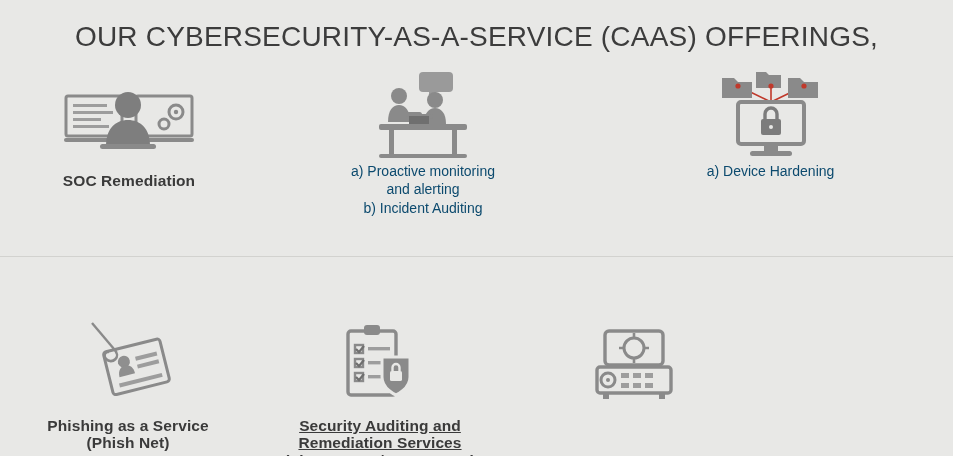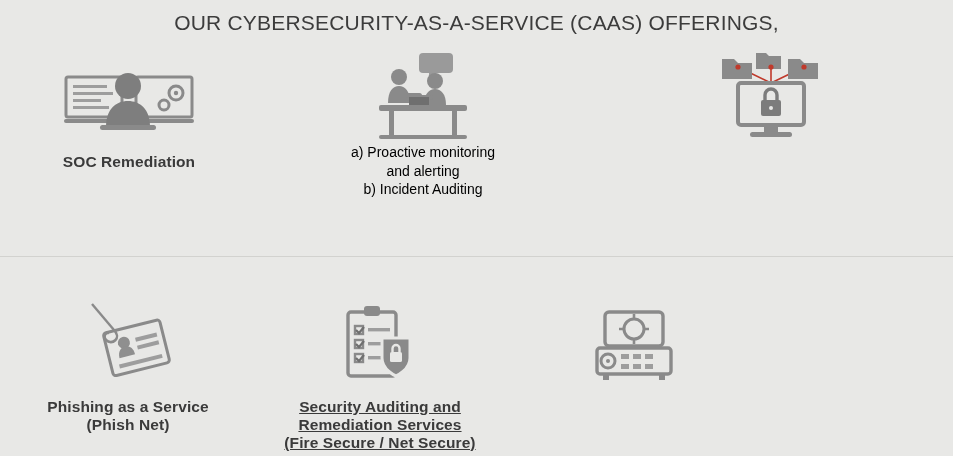--- a/index.html
+++ b/index.html
@@ -15,25 +15,25 @@
     overflow: hidden;
   }
   .slide {
     position: relative;
     width: 953px;
     height: 456px;
     box-sizing: border-box;
   }
   .title {
     text-align: center;
-    font-size: 21px;
+    font-size: 28px;
     font-weight: 400;
     letter-spacing: 0.2px;
     color: #3c3c3c;
-    padding-top: 10px;
+    padding-top: 20px;
     line-height: 1.2;
   }
   .row {
     display: flex;
     box-sizing: border-box;
   }
   .row-top {
     padding-top: 14px;
     height: 243px;
     align-items: flex-start;
@@ -69,21 +69,21 @@
     font-size: 15.5px;
     font-weight: 700;
     color: #3a3a3a;
     line-height: 1.15;
     margin-top: 14px;
     letter-spacing: 0.1px;
   }
   .sub {
     font-size: 14px;
     font-weight: 400;
-    color: #000000;
+    color: #0c4a6e;
     line-height: 1.33;
     margin-top: 4px;
   }
   .sub div { white-space: pre-line; }
 
   
   .t1 { width: 258px; }
   .t2 { width: 330px; }
   .t3 { width: 365px; }
 
@@ -174,20 +174,23 @@
 
           <rect x="22" y="30" width="66" height="42" rx="3" fill="none" stroke="#8a8a8a" stroke-width="4"></rect>
           <rect x="48" y="72" width="14" height="7" fill="#8a8a8a"></rect>
           <rect x="34" y="79" width="42" height="5" rx="2.5" fill="#8a8a8a"></rect>
 
           <rect x="45" y="47" width="20" height="16" rx="2" fill="#7c7c7c"></rect>
           <path d="M49 47 v-5 a6 6 0 0 1 12 0 v5" fill="none" stroke="#7c7c7c" stroke-width="3.4"></path>
           <circle cx="55" cy="55" r="2" fill="#e8e8e6"></circle>
         </svg>
       </div>
+      <div class="sub">
+        <div>a) Device Hardening</div>
+      </div>
     </div>
   </div>
 
   <div class="divider"></div>
 
   <div class="row row-bottom">
 
     <div class="cell b1">
       <div class="icon-wrap small">
         <svg width="100" height="84" viewBox="0 0 100 84">

